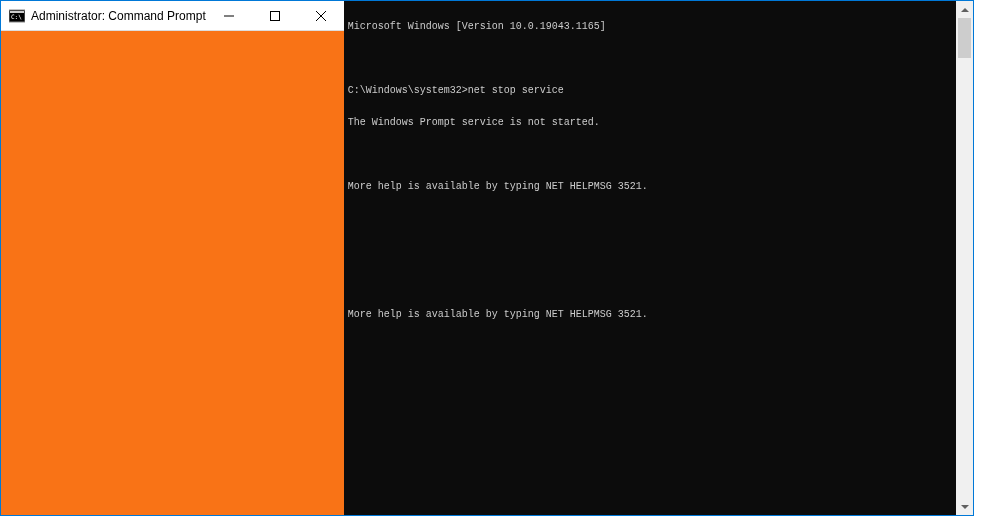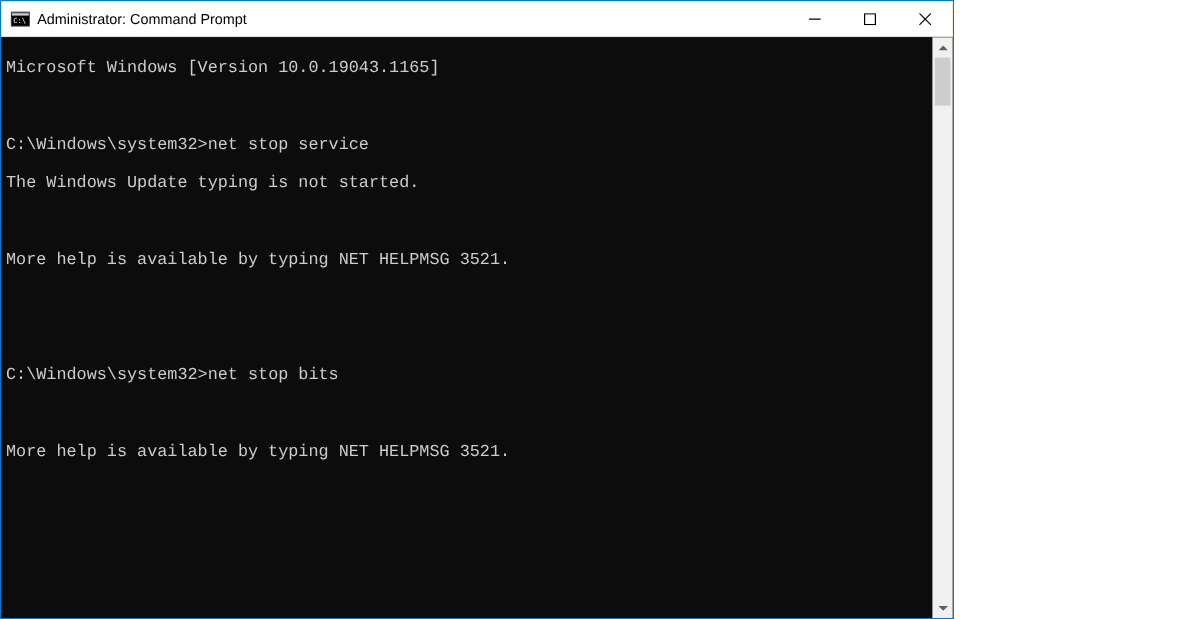--- a/index.html
+++ b/index.html
@@ -8,26 +8,26 @@
       box-sizing: border-box;
     }
     body {
       background: #fff;
       font-family: "Segoe UI", Tahoma, sans-serif;
       width: 983px;
       height: 516px;
       overflow: hidden;
     }
     .window {
-      width: 795px;
+      width: 974px;
       height: 516px;
       border: 1px solid #0078d7;
       display: flex;
-      flex-direction: column;
-      background: #eab308;
+      flex-direction: row;
+      background: #f97316;
     }
     .titlebar {
       height: 30px;
       background: #fff;
       display: flex;
       align-items: center;
       border-bottom: 1px solid #ddd;
       flex-shrink: 0;
     }
     .titlebar-icon {
@@ -62,21 +62,21 @@
       flex: 1;
       display: flex;
       background: #0c0c0c;
       overflow: hidden;
     }
     .terminal {
       flex: 1;
       background: #0c0c0c;
       color: #cccccc;
       font-family: Consolas, "Courier New", monospace;
-      font-size: 14px;
+      font-size: 10px;
       line-height: 16px;
       padding: 2px 0 0 4px;
       white-space: pre;
       overflow: hidden;
     }
     .scrollbar-wrap {
       width: 17px;
       background: #f0f0f0;
       display: flex;
       flex-direction: column;
@@ -137,26 +137,25 @@
           </svg>
       </div>
     </div>
   </div>
 
   <div class="terminal-wrap">
     <div class="terminal">
 <div class="line">Microsoft Windows [Version 10.0.19043.1165]</div>
 <div class="line"> </div>
 <div class="line"><span>C:\Windows\system32&gt;</span><span>net stop service</span></div>
-<div class="line">The Windows Update typing is not started.</div>
+<div class="line">The Windows Prompt service is not started.</div>
 <div class="line"> </div>
 <div class="line">More help is available by typing NET HELPMSG 3521.</div>
 <div class="line"> </div>
 <div class="line"> </div>
-<div class="line"><span>C:\Windows\system32&gt;</span><span>net stop bits</span></div>
 <div class="line"> </div>
 <div class="line">More help is available by typing NET HELPMSG 3521.</div>
 <div class="line"> </div>
 <div class="line"> </div>
 
 
 
 
 
 

